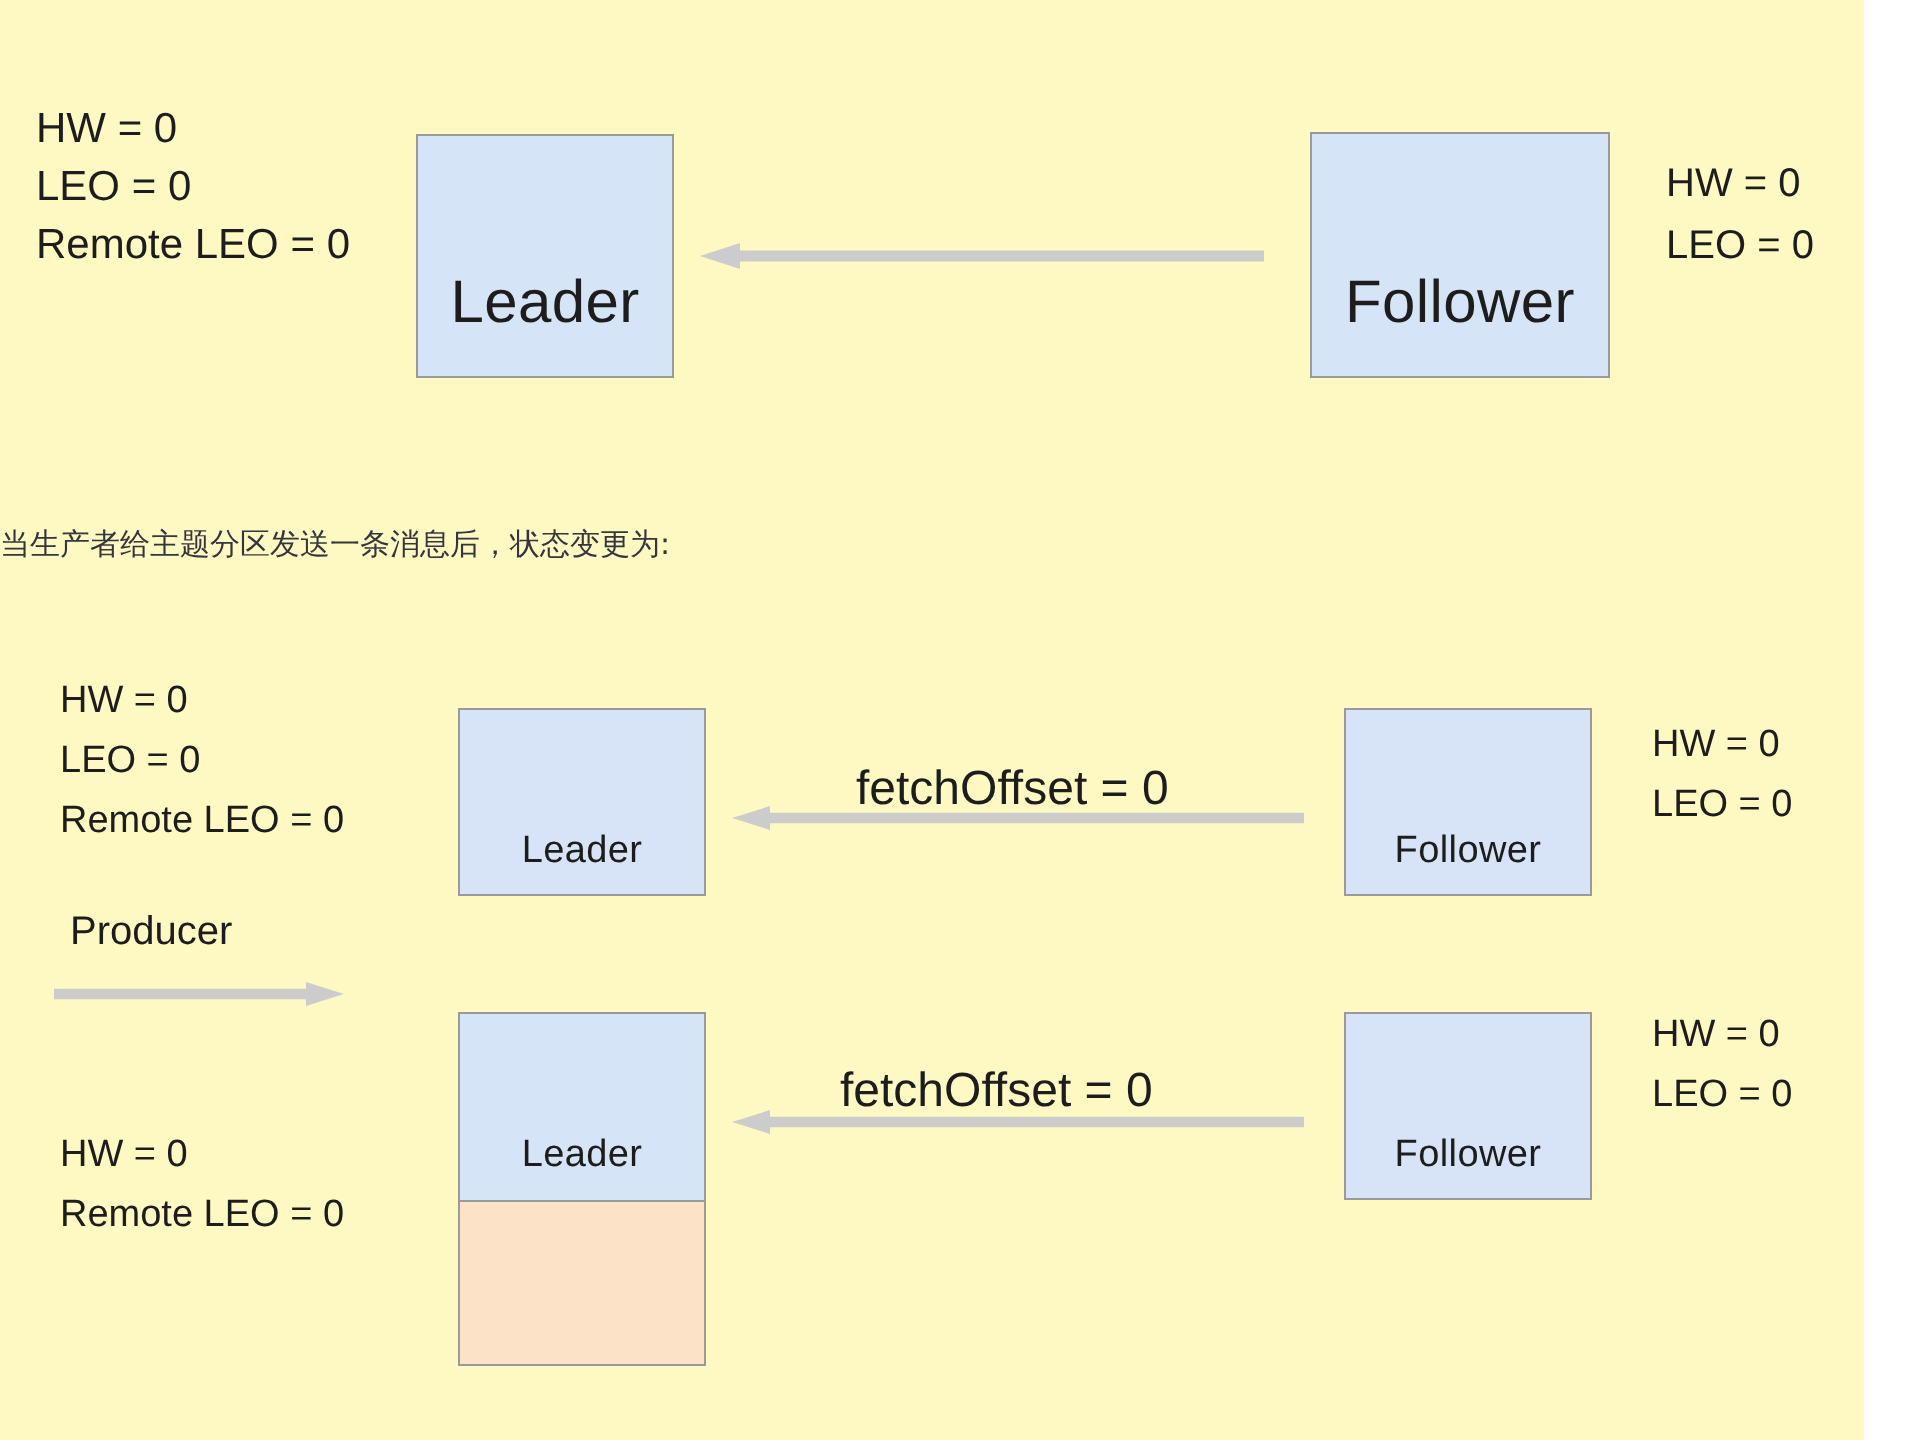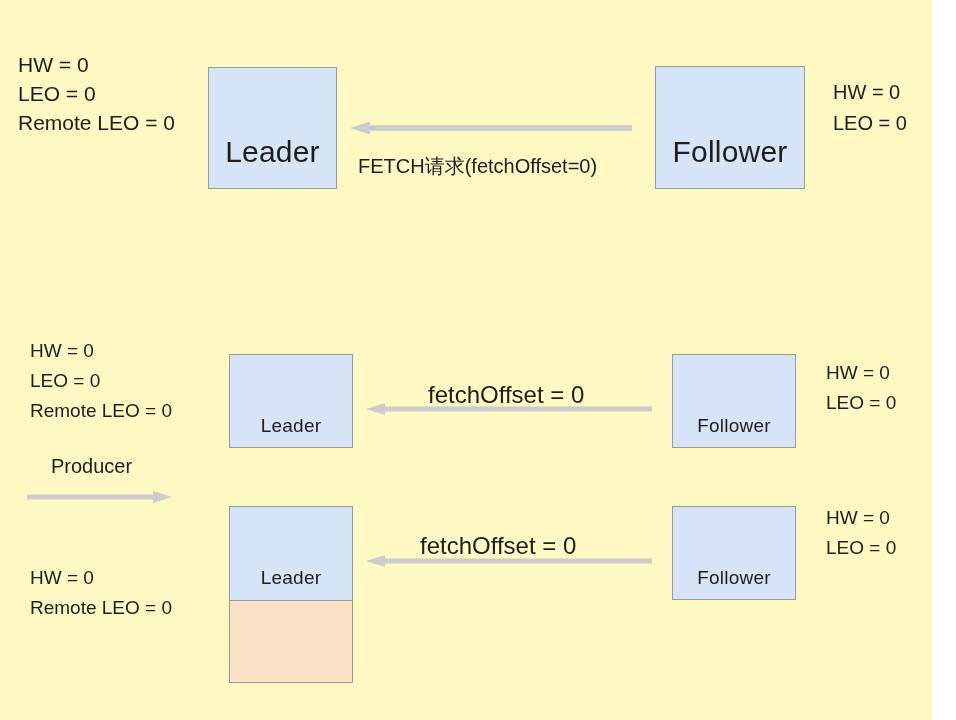--- a/index.html
+++ b/index.html
@@ -101,21 +101,20 @@
     font-size: 15px;
     color: #33373d;
     font-family: "DejaVu Sans", "Liberation Sans", sans-serif;
   }
 
   .producer-label {
     position: absolute;
     font-size: 20px;
     white-space: nowrap;
     color: #1d1d1d;
-    margin-left: 16px;
   }
 </style>
 </head>
 <body>
 
 <div id="page">
 
   <div class="txtblock t-lg" style="left:18px; top:50px;">
     <span class="line">HW = 0</span>
     <span class="line">LEO = 0</span>
@@ -129,27 +128,27 @@
   <div class="node big" style="left:655px; top:66px; width:150px; height:123px;">
     <span class="node-label">Follower</span>
   </div>
 
   <div class="arrow" style="left:350px; top:121px; width:282px;">
     <svg width="282" height="14" viewBox="0 0 282 14">
       <path d="M 0 7 L 20 0.5 L 20 4.2 L 282 4.2 L 282 9.8 L 20 9.8 L 20 13.5 Z" fill="#cccccc"></path>
     </svg>
   </div>
 
-  <div class="arrow-label lg" style="left:358px; top:153px;">FETCH请求(fetchOffset=0)</div>
 
   <div class="txtblock t-md" style="left:833px; top:77px;">
     <span class="line">HW = 0</span>
     <span class="line">LEO = 0</span>
   </div>
 
+  <div class="caption" style="left:0px; top:263px;">当生产者给主题分区发送一条消息后，状态变更为:</div>
 
   <div class="txtblock t-sm" style="left:30px; top:336px;">
     <span class="line">HW = 0</span>
     <span class="line">LEO = 0</span>
     <span class="line">Remote LEO = 0</span>
   </div>
 
   <div class="node small" style="left:229px; top:354px; width:124px; height:94px;">
     <span class="node-label">Leader</span>
   </div>

